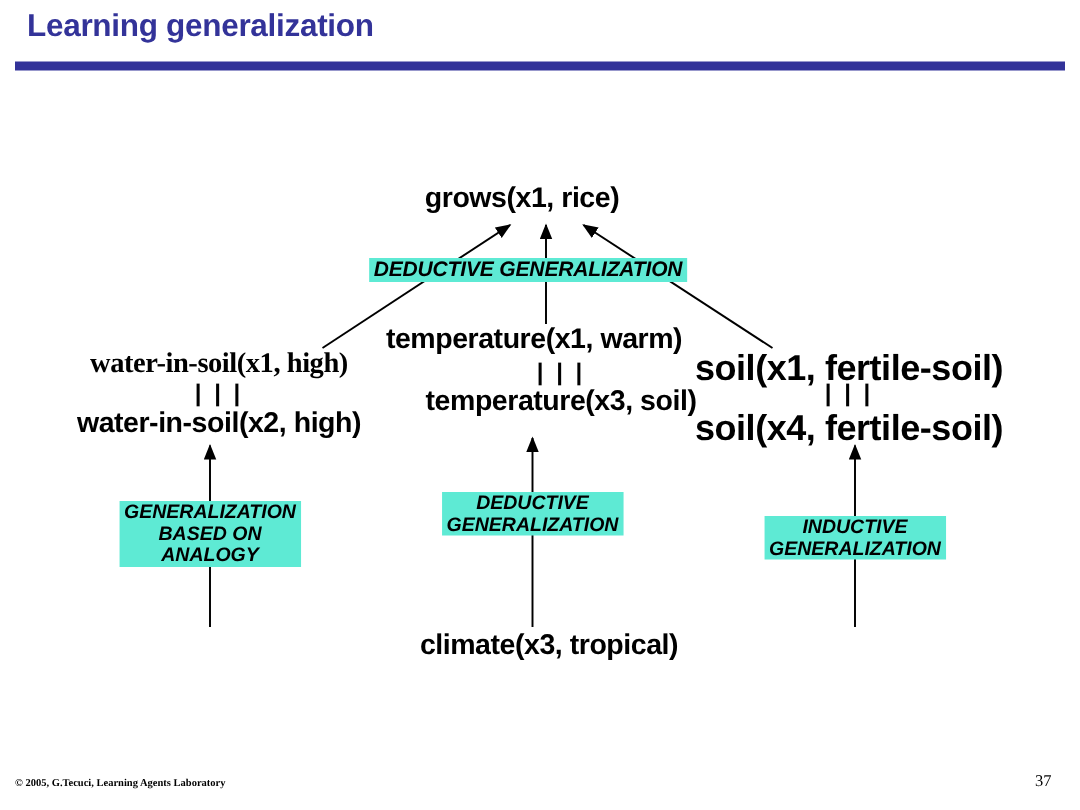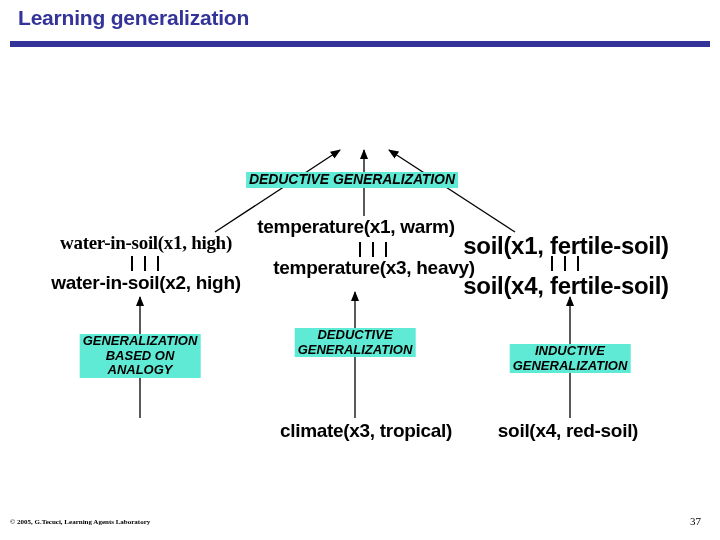--- a/index.html
+++ b/index.html
@@ -130,52 +130,52 @@
 
     <line x1="215" y1="232" x2="340" y2="150" stroke="#000000" stroke-width="1.3" marker-end="url(#arrowhead)"></line>
     <line x1="364" y1="216" x2="364" y2="150" stroke="#000000" stroke-width="1.3" marker-end="url(#arrowhead)"></line>
     <line x1="515" y1="232" x2="389" y2="150" stroke="#000000" stroke-width="1.3" marker-end="url(#arrowhead)"></line>
 
     <line x1="140" y1="418" x2="140" y2="297" stroke="#000000" stroke-width="1.3" marker-end="url(#arrowhead)"></line>
     <line x1="355" y1="418" x2="355" y2="292" stroke="#000000" stroke-width="1.3" marker-end="url(#arrowhead)"></line>
     <line x1="570" y1="418" x2="570" y2="297" stroke="#000000" stroke-width="1.3" marker-end="url(#arrowhead)"></line>
   </svg>
 
+  <div class="node" style="left:348px; top:122px;">grows(x1, rice)</div>
 
   <div class="edge-label top" style="left:352px; top:172px;">DEDUCTIVE GENERALIZATION</div>
 
   <div class="node" style="left:146px; top:232px;font-family:Liberation Serif, serif;">water-in-soil(x1, high)</div>
   <div class="sep" style="left:146px; top:254px;">| | |</div>
   <div class="node" style="left:146px; top:272px;text-align:center;">water-in-soil(x2, high)</div>
 
   <div class="edge-label" style="left:140px; top:334px;">
     <div>GENERALIZATION</div>
     <div>BASED ON</div>
     <div>ANALOGY</div>
   </div>
 
 
   <div class="node" style="left:356px; top:216px;">temperature(x1, warm)</div>
   <div class="sep" style="left:374px; top:240px;">| | |</div>
-  <div class="node" style="left:374px; top:257px;">temperature(x3, heavy)</div>
+  <div class="node" style="left:374px; top:257px;">temperature(x3, soil)</div>
 
   <div class="edge-label" style="left:355px; top:328px;">
     <div>DEDUCTIVE</div>
     <div>GENERALIZATION</div>
   </div>
 
   <div class="node" style="left:366px; top:420px;">climate(x3, tropical)</div>
 
   <div class="node small" style="left:566px; top:232px;">soil(x1, fertile-soil)</div>
   <div class="sep" style="left:566px; top:254px;">| | |</div>
   <div class="node small" style="left:566px; top:272px;">soil(x4, fertile-soil)</div>
 
   <div class="edge-label" style="left:570px; top:344px;">
     <div>INDUCTIVE</div>
     <div>GENERALIZATION</div>
   </div>
 
-  <div class="node" style="left:568px; top:420px;">soil(x4, red-soil)</div>
 
 </div>
 
 <div id="footer-copyright">© 2005, G.Tecuci, Learning Agents Laboratory</div>
 <div id="footer-pagenum">37</div>
 
 </body></html>

